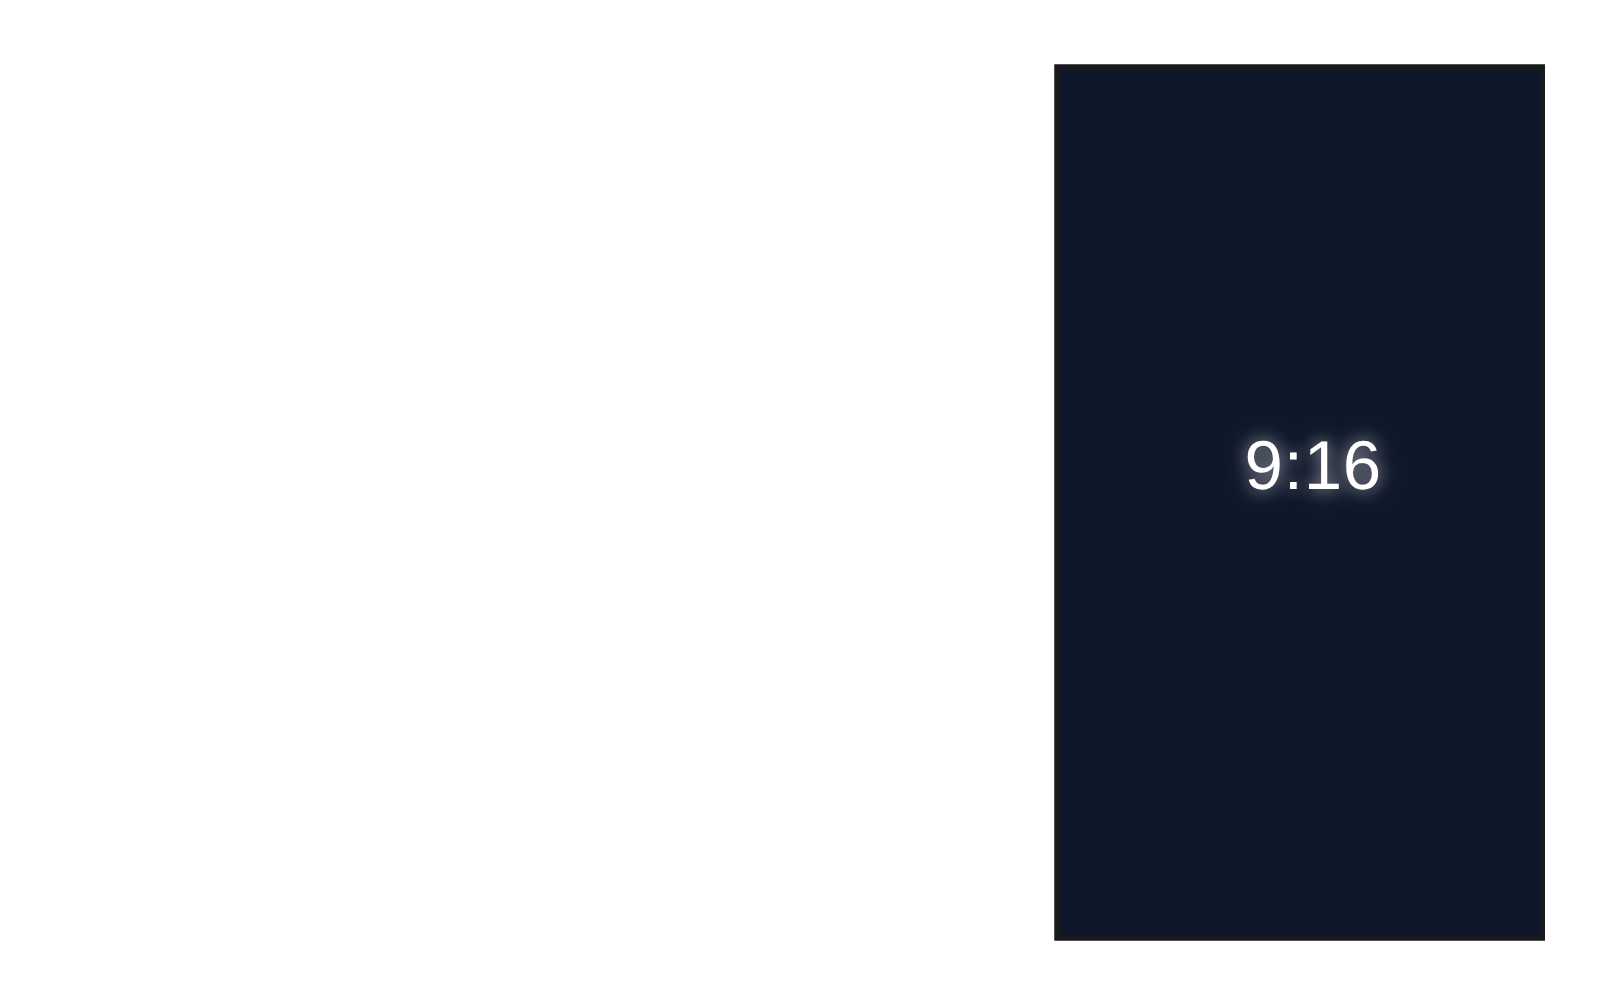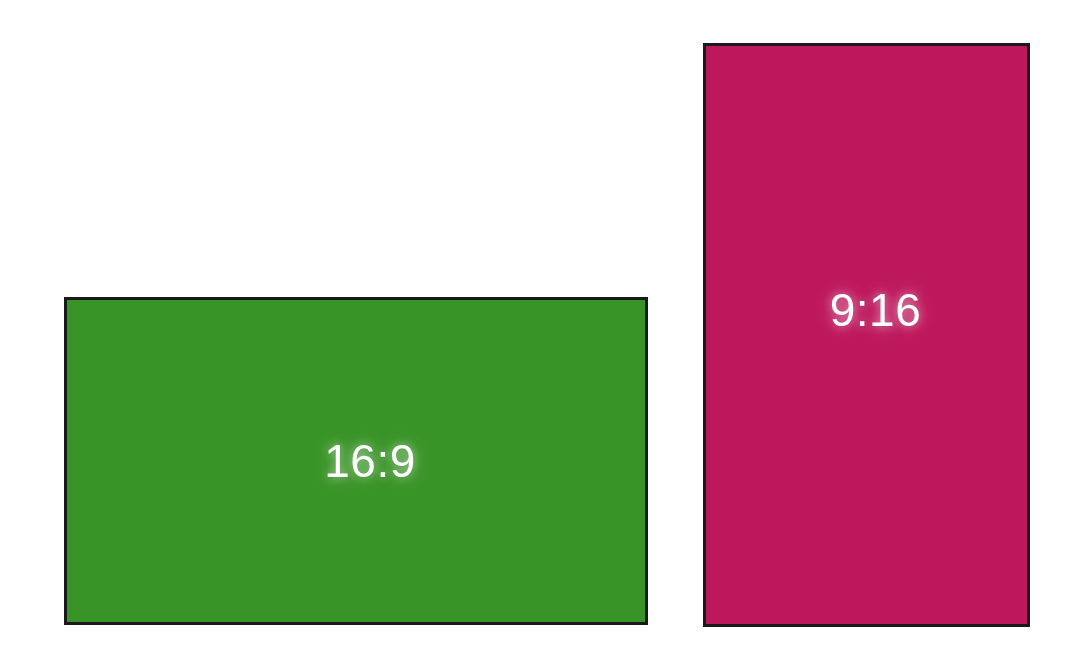--- a/index.html
+++ b/index.html
@@ -56,34 +56,31 @@
   #box-landscape .ratio-label {
     transform: translateX(14px);
   }
 
   
   #box-portrait {
     left: 703px;
     top: 43px;
     width: 327px;
     height: 584px;
-    background: #be185d;
+    background: #0f172a;
     align-items: flex-start;
   }
   #box-portrait .ratio-label {
     margin-top: 241px;
     transform: translateX(9px);
   }
 </style>
 </head>
 <body>
 
 <div id="stage">
 
-  <div class="ratio-box" id="box-landscape">
-    <span class="ratio-label">16:9</span>
-  </div>
 
   <div class="ratio-box" id="box-portrait">
     <span class="ratio-label">9:16</span>
   </div>
 
 </div>
 
 </body></html>

